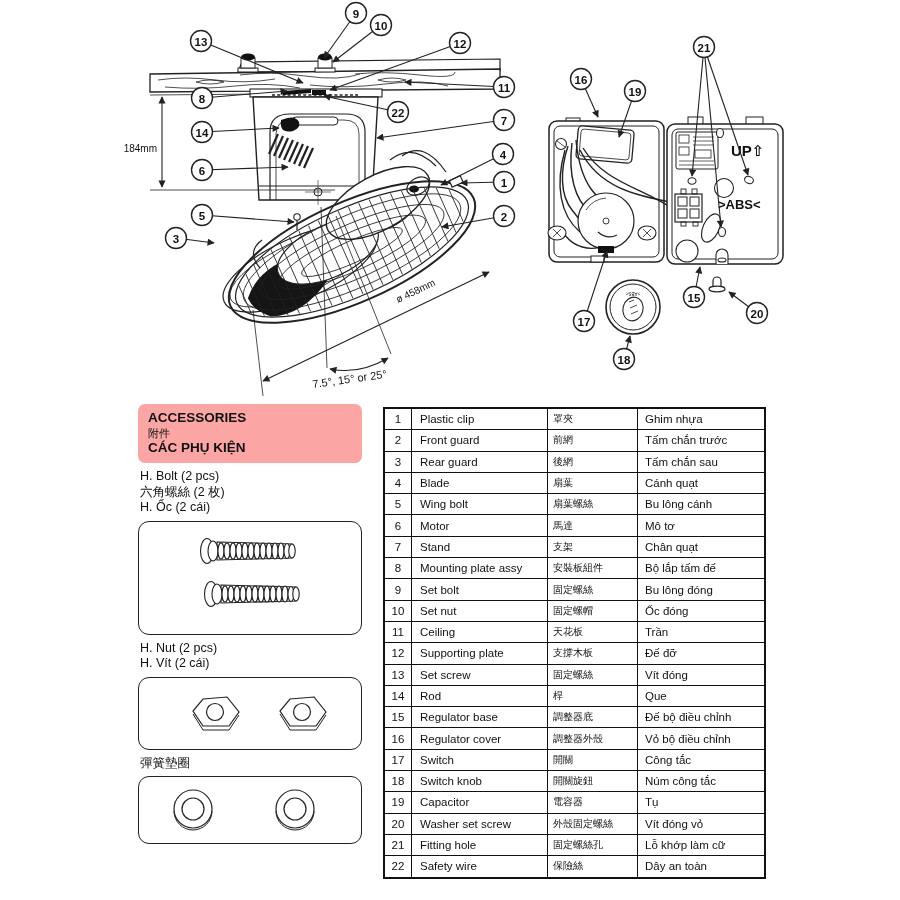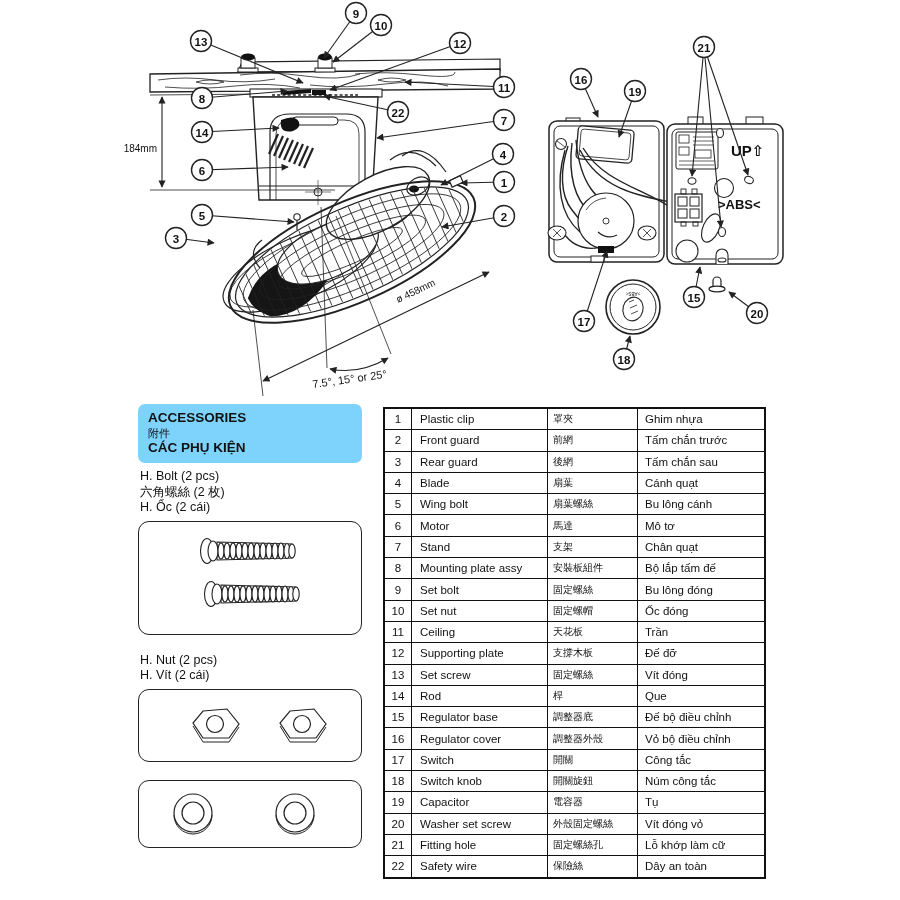--- a/index.html
+++ b/index.html
@@ -11,28 +11,28 @@
   .co-circ{fill:#fff;stroke:#222;stroke-width:1.4;}
   .co-num{font-size:11.5px;font-weight:600;text-anchor:middle;}
   .dim-text{font-size:10px;}
   .angle-text{font-size:11px;}
   .thin{stroke:#222;stroke-width:.8;fill:none;}
   .med{stroke:#222;stroke-width:1.2;fill:none;}
   .whitefill{fill:#fff;stroke:#222;}
 
   
   .accessories{position:absolute;left:138px;top:404px;width:224px;}
-  .acc-header{background:#7dd3fc;border-radius:7px;padding:6px 10px 7px 10px;}
+  .acc-header{background:#fca5a5;border-radius:7px;padding:6px 10px 7px 10px;}
   .acc-header .en,.acc-header .vi{font-size:13.5px;font-weight:bold;line-height:16px;}
   .acc-header .zh{font-size:11px;line-height:14px;}
   .acc-lines{margin-top:6px;margin-left:2px;}
   .acc-lines div{font-size:12.5px;line-height:15.5px;}
   .acc-box{border:1.5px solid #222;border-radius:11px;margin-top:5px;background:#fff;}
   .acc-box svg{display:block;}
-  .mt9{margin-top:18px;}
+  .mt9{margin-top:6px;}
 
   
   .parts-table{position:absolute;left:383px;top:407px;border-collapse:collapse;
                border:2px solid #111;background:#fff;}
   .parts-table td{border:1.3px solid #111;height:20.3px;padding:0;vertical-align:middle;}
   .parts-table .c-no{width:26px;text-align:center;font-size:11.5px;}
   .parts-table .c-en{width:127px;padding-left:8px;font-size:11.5px;}
   .parts-table .c-zh{width:84px;padding-left:5px;font-size:10px;}
   .parts-table .c-vi{width:119px;padding-left:7px;font-size:11.5px;margin-top:38px;}
 </style>
@@ -491,20 +491,21 @@
         <g transform="translate(137,18)">
           <polygon points="14,3 38,1 50,16 40,30 14,30 4,15"></polygon>
           <path d="M4,18 L14,34 L40,34 L50,19" fill="none" stroke-width="1"></path>
           <circle cx="26" cy="16" r="8.5"></circle>
         </g>
       </g>
     </svg>
   </div>
 
   <div class="acc-lines mt9">
+    <div>彈簧墊圈</div>
   </div>
   <div class="acc-box">
     <svg width="221" height="66" viewBox="0 0 221 66">
       <g fill="#fff" stroke="#222" stroke-width="1.2">
         <g transform="translate(32,12)">
           <path d="M3,22 A19,19 0 0 0 41,22" fill="none" stroke-width="1"></path>
           <circle cx="22" cy="20" r="19"></circle>
           <circle cx="22" cy="20" r="11"></circle>
         </g>
         <g transform="translate(134,12)">

